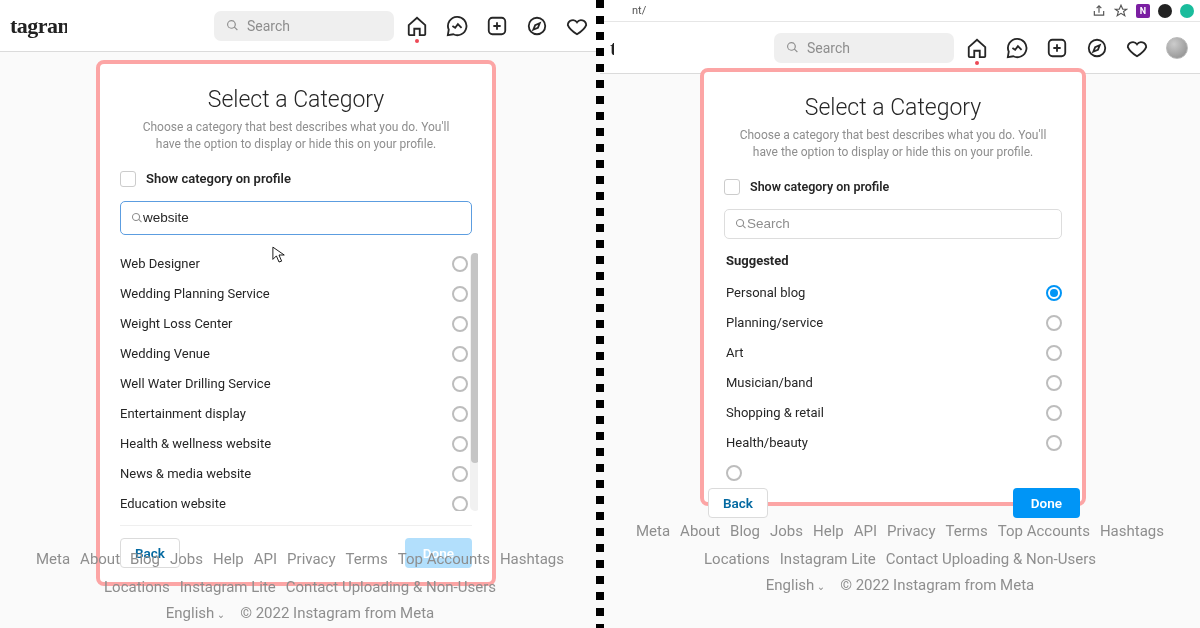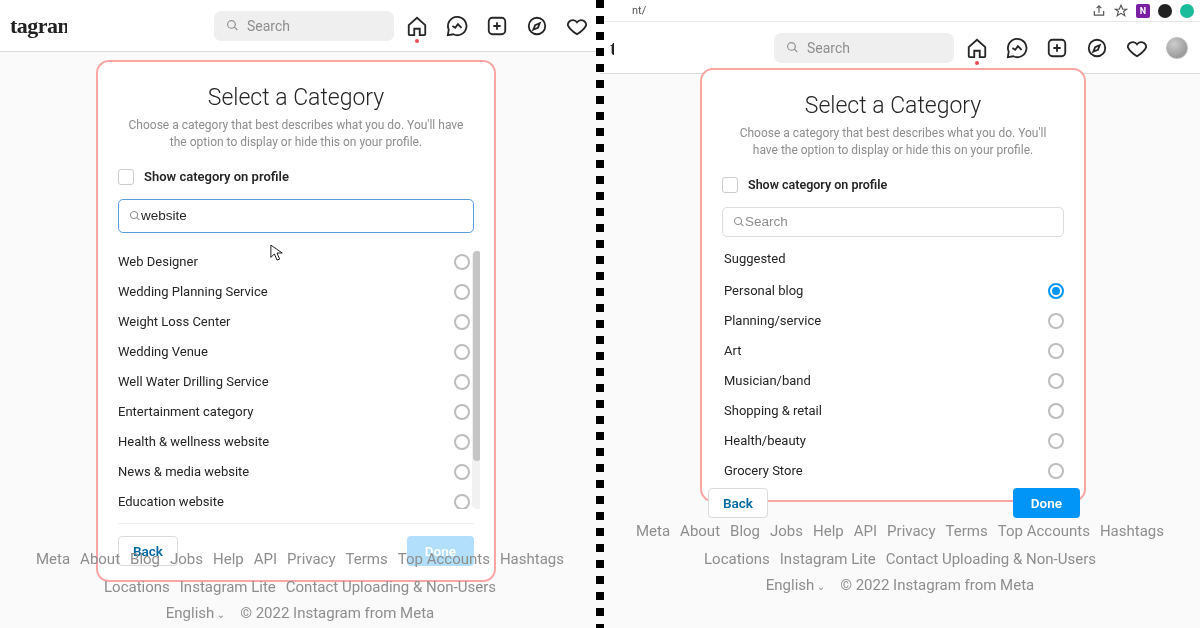--- a/index.html
+++ b/index.html
@@ -89,22 +89,22 @@
   }
   .nav-icons .nav-ico { width:22px; height:22px; display:flex; align-items:center; justify-content:center; position:relative; color:#262626; }
   .nav-icons svg { width:22px; height:22px; stroke:#262626; fill:none; stroke-width:2; }
   .badge-dot { position:absolute; bottom:-6px; left:50%; transform:translateX(-50%); width:4px; height:4px; background:#ed4956; border-radius:50%; }
   .avatar { width:22px; height:22px; border-radius:50%; background: radial-gradient(circle at 35% 30%, #ccc, #888); border:1px solid #bbb; }
 
   
   .card {
     width: 400px;
     background:#fff;
-    border:2px solid #fca5a5;
-    border-radius:13px;
+    border:4px solid #fca5a5;
+    border-radius:8px;
     position:absolute;
     left:96px;
     top:60px;
     padding: 22px 20px 14px;
   }
   .panel-b .card { left:100px; top:68px; width:386px; }
   .card h1 {
     text-align:center;
     font-weight:300;
     font-size:23px;
@@ -153,21 +153,21 @@
     margin: 0 -6px;
   }
   .scrollbar {
     position:absolute; right:-2px; top:4px; width:10px; height:258px;
     background:#f1f1f1; border-radius:5px;
   }
   .scrollbar .thumb {
     position:absolute; left:1px; top:0; width:8px; height:210px; background:#c5c5c5; border-radius:4px;
   }
   .suggested-hdr {
-    font-size:13px; font-weight:400; color:#262626; margin:6px 0 10px 2px;
+    font-size:13px; font-weight:700; color:#262626; margin:6px 0 10px 2px;
   }
   .opt {
     display:flex;
     align-items:center;
     justify-content:space-between;
     padding: 7px 10px 7px 6px;
     font-size:13px;
     color:#262626;
   }
   .panel-b .opt { padding: 7px 0px 7px 2px; }
@@ -302,21 +302,21 @@
             </div>
             <div class="opt">
               <span class="label">Wedding Venue</span>
               <span class="radio"></span>
             </div>
             <div class="opt">
               <span class="label">Well Water Drilling Service</span>
               <span class="radio"></span>
             </div>
             <div class="opt">
-              <span class="label">Entertainment category</span>
+              <span class="label">Entertainment display</span>
               <span class="radio"></span>
             </div>
             <div class="opt">
               <span class="label">Health &amp; wellness website</span>
               <span class="radio"></span>
             </div>
             <div class="opt">
               <span class="label">News &amp; media website</span>
               <span class="radio"></span>
             </div>
@@ -462,21 +462,20 @@
           </div>
           <div class="opt">
             <span class="label">Shopping &amp; retail</span>
             <span class="radio"></span>
           </div>
           <div class="opt">
             <span class="label">Health/beauty</span>
             <span class="radio"></span>
           </div>
           <div class="opt">
-            <span class="label">Grocery Store</span>
             <span class="radio"></span>
           </div>
         </div>
     </div>
 
     <div class="btnrow-outer">
       <div class="btn back">Back</div>
       <div class="btn done-b">Done</div>
     </div>
 

